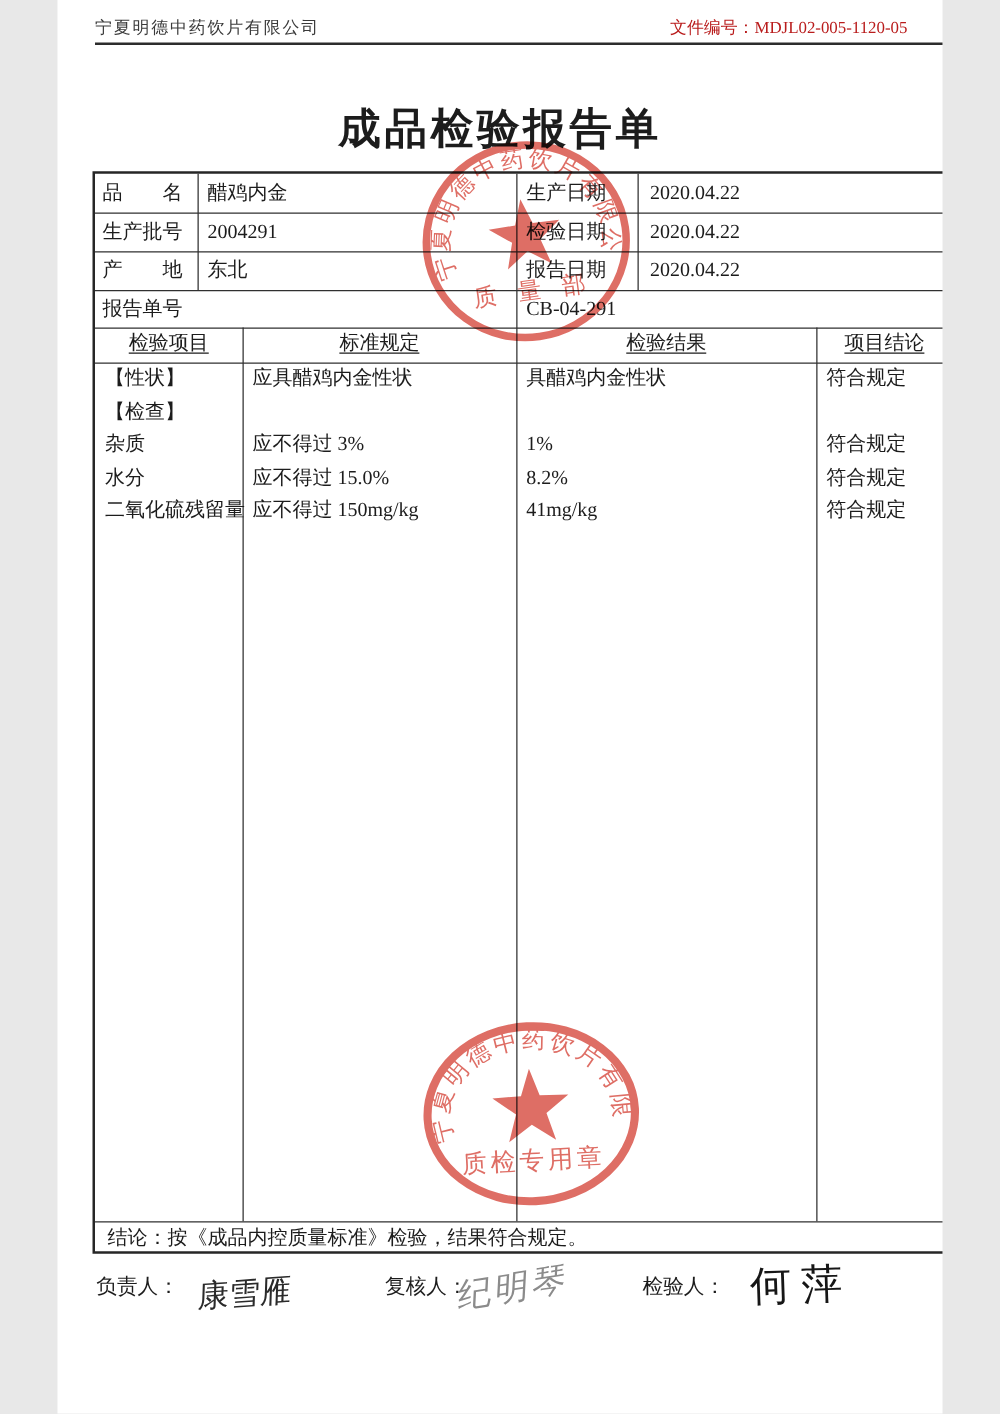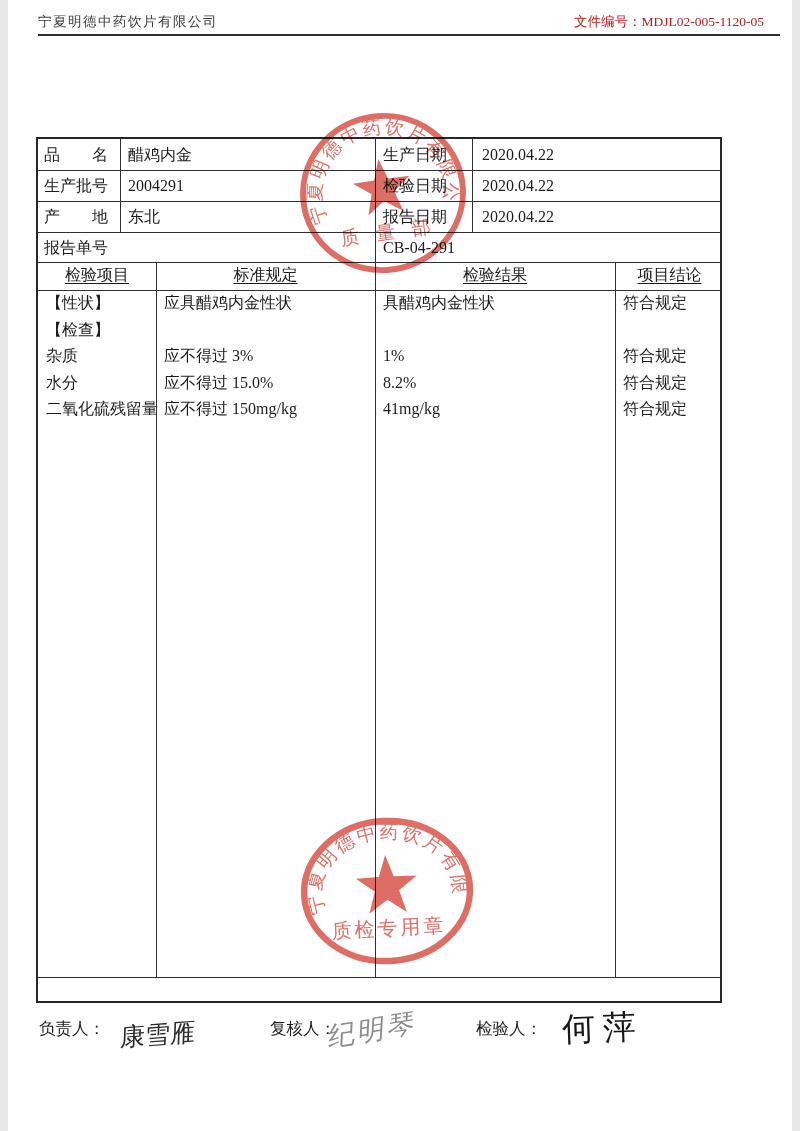--- a/index.html
+++ b/index.html
@@ -1,17 +1,17 @@
 <!DOCTYPE html>
 <html><head>
 <meta charset="utf-8">
 <style>
   html,body{margin:0;padding:0;background:#e8e8e8;}
   .page{
-    position:relative; width:784px; height:1131px; margin:0 auto;
+    position:relative; width:708px; height:1131px; margin:0 auto;
     background:#ffffff; overflow:hidden;
     font-family:"Liberation Serif","DejaVu Serif",serif;
     color:#1c1c1c;
   }
   
   .hdr-company{position:absolute;left:30px;top:13px;font-size:13.5px;color:#3a3a3a;letter-spacing:1.5px;white-space:nowrap;}
   .hdr-doc{position:absolute;right:28px;top:13px;font-size:13.5px;color:#b91c1c;white-space:nowrap;}
   .hdr-rule{position:absolute;left:30px;top:34px;width:742px;border-top:2px solid #2c2c2c;}
   
   .title{position:absolute;left:0;top:80px;width:100%;text-align:center;
@@ -42,20 +42,21 @@
 </style>
 </head>
 <body>
 
 <div class="page">
 
   <div class="hdr-company">宁夏明德中药饮片有限公司</div>
   <div class="hdr-doc">文件编号：MDJL02-005-1120-05</div>
   <div class="hdr-rule"></div>
 
+  <div class="title">成品检验报告单</div>
 
   <div class="tbl">
 
     <div class="hline" style="top:31px"></div>
     <div class="hline" style="top:62px"></div>
     <div class="hline" style="top:93px"></div>
     <div class="hline" style="top:123px"></div>
     <div class="hline" style="top:151px"></div>
     <div class="hline" style="top:838px"></div>
 
@@ -114,20 +115,21 @@
         <span class="bcell bc-con">符合规定</span>
       </div>
       <div class="brow">
         <span class="bcell bc-item">二氧化硫残留量</span>
         <span class="bcell bc-std">应不得过 150mg/kg</span>
         <span class="bcell bc-res">41mg/kg</span>
         <span class="bcell bc-con">符合规定</span>
       </div>
     </div>
 
+    <div class="concl">结论：按《成品内控质量标准》检验，结果符合规定。</div>
   </div>
 
   <div class="sig-label" style="left:31px">负责人：</div>
   <div class="sig-name sig1">康雪雁</div>
   <div class="sig-label" style="left:262px">复核人：</div>
   <div class="sig-name sig2">纪明琴</div>
   <div class="sig-label" style="left:468px">检验人：</div>
   <div class="sig-name sig3">何萍</div>
 
   <svg class="stamp stamp-top" width="176" height="176" viewBox="0 0 176 176">

